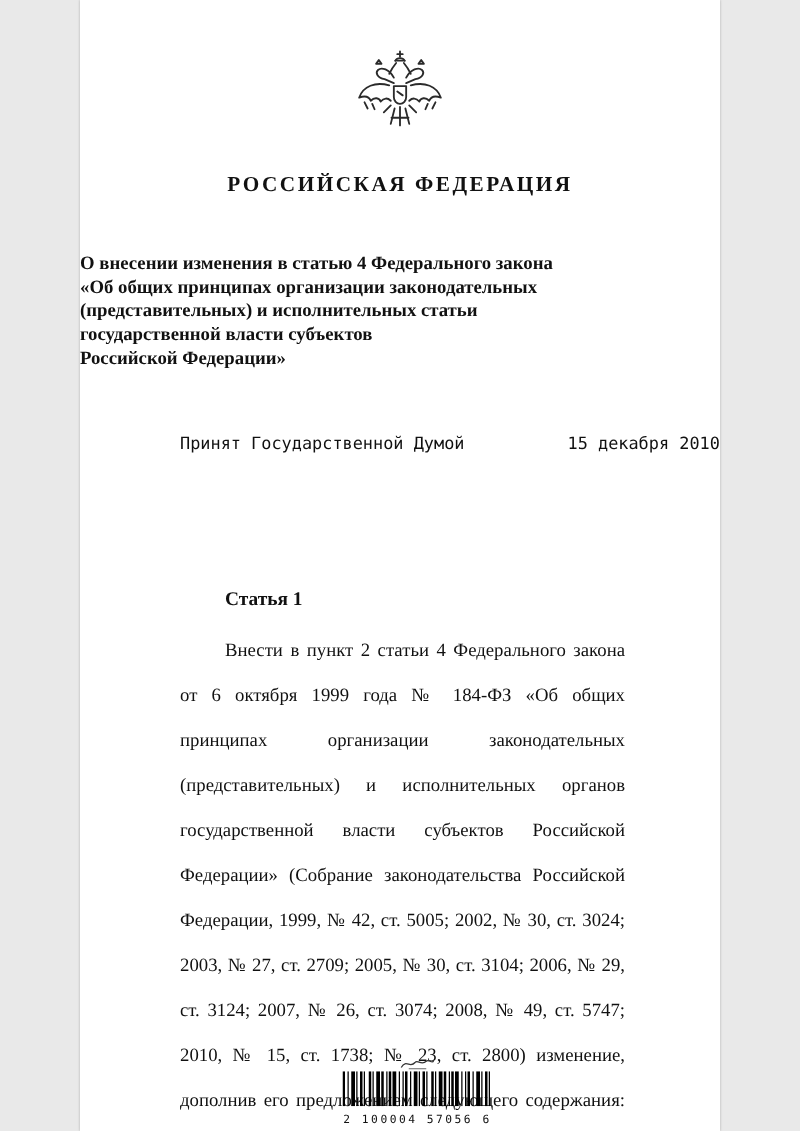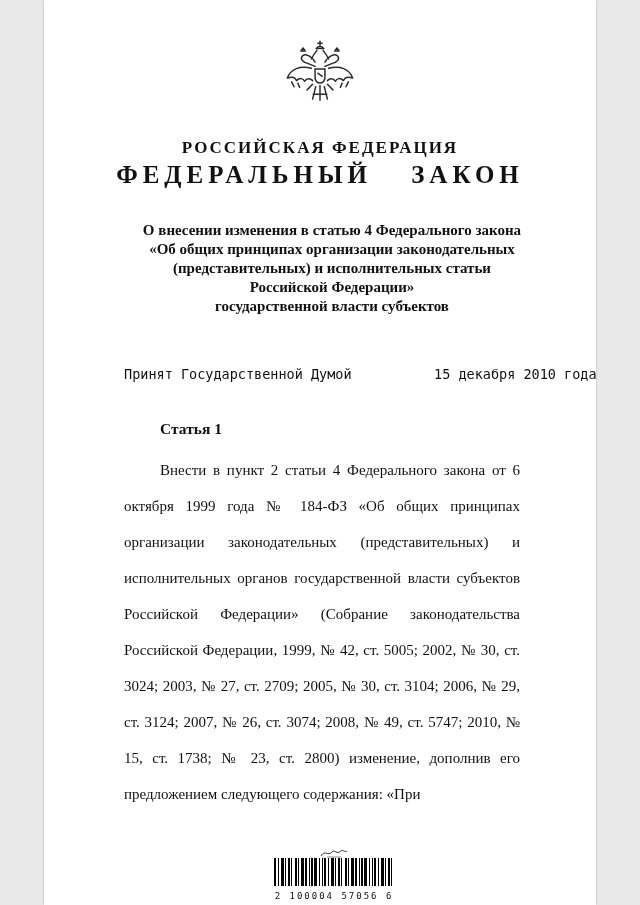--- a/index.html
+++ b/index.html
@@ -2,21 +2,21 @@
 <html><head>
 <meta charset="utf-8">
 <style>
   html, body {
     margin: 0;
     padding: 0;
     background: #e9e9e9;
   }
   .page {
     position: relative;
-    width: 552px;
+    width: 512px;
     height: 905px;
     margin: 0 auto;
     background: #ffffff;
     color: #111111;
     font-family: "Liberation Serif", serif;
     overflow: hidden;
     box-shadow: 0 0 2px rgba(0,0,0,.25);
   }
 
   
@@ -39,41 +39,40 @@
     margin-top: 3px;
     text-align: center;
     font-size: 25px;
     font-weight: bold;
     letter-spacing: 5px;
     word-spacing: 28px;
   }
 
   
   .law-title {
-    margin-top: 32px;
-    text-align: center;
+    margin-top: 44px;
+    text-align: left;
     font-size: 15px;
     font-weight: bold;
     line-height: 19px;
-    padding-left: 24px;
   }
 
   
   .adoption {
     margin: 50px 70px 0 80px;
     display: grid;
     grid-template-columns: 310px 1fr;
     font-family: "DejaVu Sans Mono", monospace;
     font-size: 13.5px;
   }
   .adoption .cell { white-space: nowrap; }
 
   
   .article-heading {
-    margin: 38px 0 0 116px;
+    margin: 108px 0 0 116px;
     font-size: 15.5px;
     font-weight: bold;
   }
   .article-body {
     margin: 14px 76px 0 80px;
     font-size: 15px;
     line-height: 36px;
     text-align: justify;
     text-indent: 36px;
   }
@@ -129,28 +128,27 @@
       <path d="M56.5 56 l7 5"></path>
 
       <path d="M48 74 l-9 9 M72 74 l9 9"></path>
 
       <path d="M53 78 L 48 98 M60 76 v24 M67 78 l5 20 M49 90 h22"></path>
     </svg>
   </div>
 
   <div class="country">РОССИЙСКАЯ ФЕДЕРАЦИЯ</div>
 
-  <div class="doctype">ФЕДЕРАЛЬНЫЙ ЗАКОН</div>
 
   <div class="law-title">
     <div>О внесении изменения в статью 4 Федерального закона</div>
     <div>«Об общих принципах организации законодательных</div>
     <div>(представительных) и исполнительных статьи</div>
+    <div>государственной власти субъектов</div>
     <div>Российской Федерации»</div>
-    <div>государственной власти субъектов</div>
   </div>
 
   <div class="adoption">
     <div class="cell">Принят Государственной Думой</div>
     <div class="cell">15 декабря 2010 года</div>
   </div>
 
   <div class="article-heading">Статья 1</div>
 
   <p class="article-body">Внести в пункт 2 статьи 4 Федерального закона от 6 октября 1999 года № 184-ФЗ «Об общих принципах организации законодательных (представительных) и исполнительных органов государственной власти субъектов Российской Федерации» (Собрание законодательства Российской Федерации, 1999, № 42, ст. 5005; 2002, № 30, ст. 3024; 2003, № 27, ст. 2709; 2005, № 30, ст. 3104; 2006, № 29, ст. 3124; 2007, № 26, ст. 3074; 2008, № 49, ст. 5747; 2010, № 15, ст. 1738; № 23, ст. 2800) изменение, дополнив его предложением следующего содержания: «При</p>

